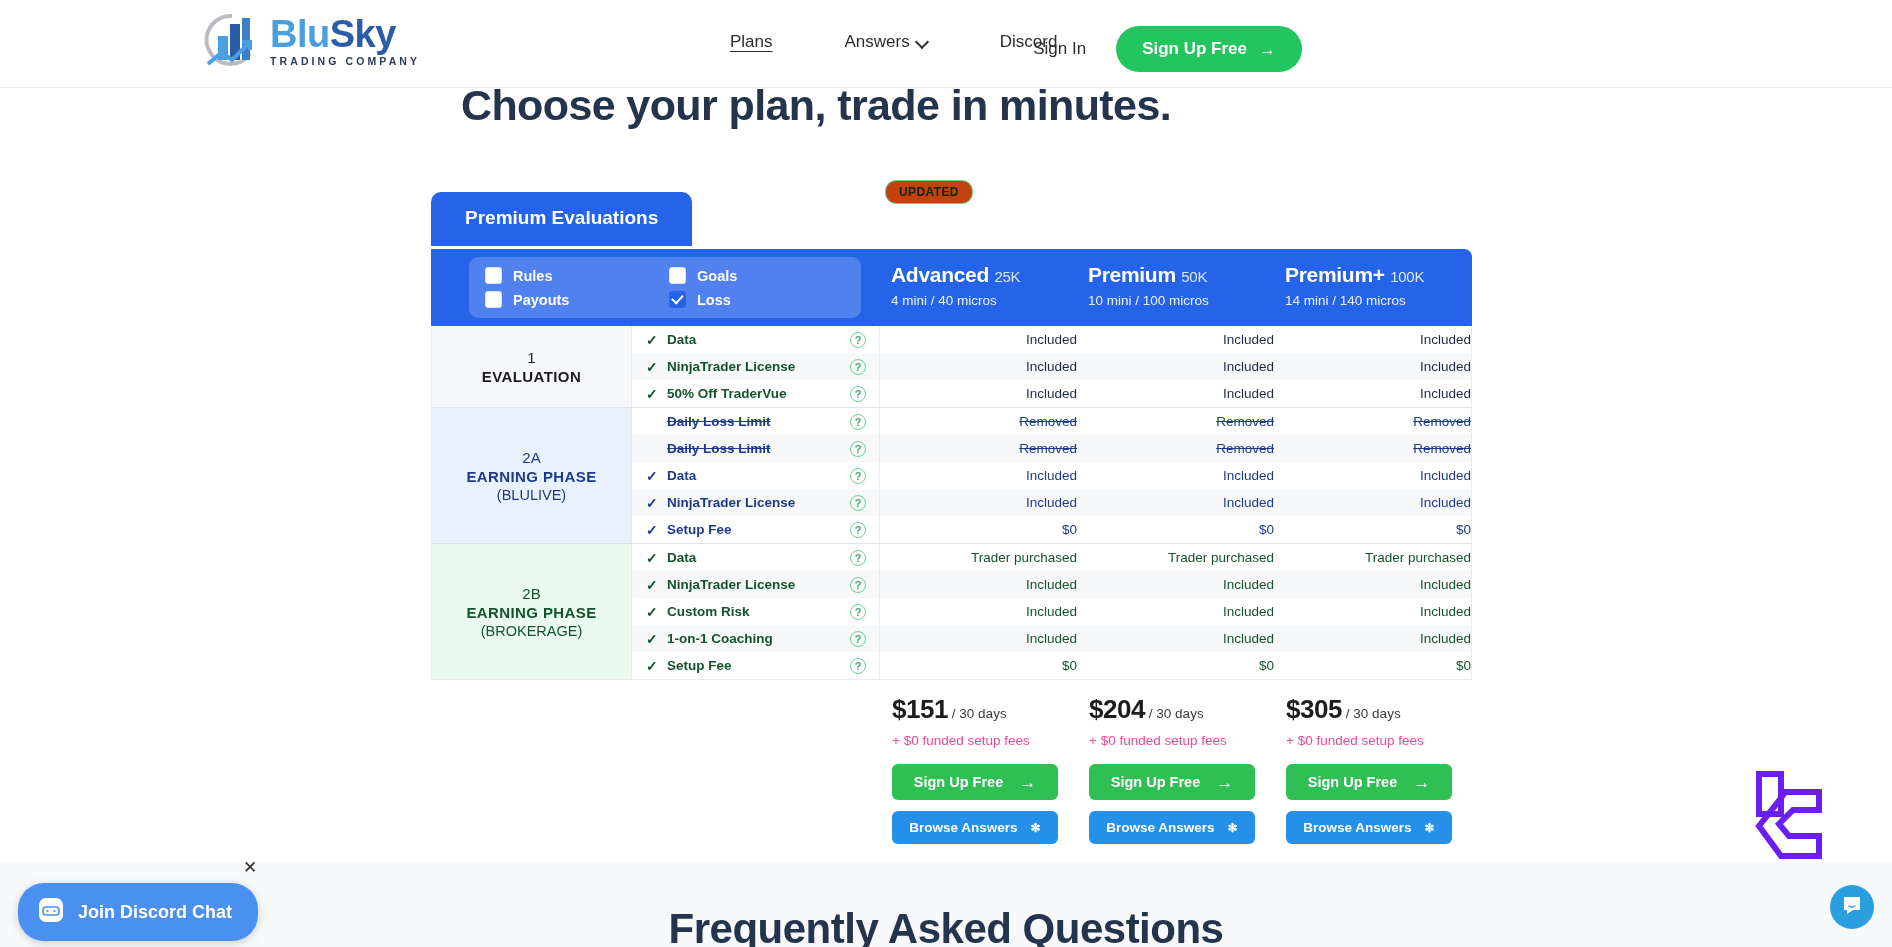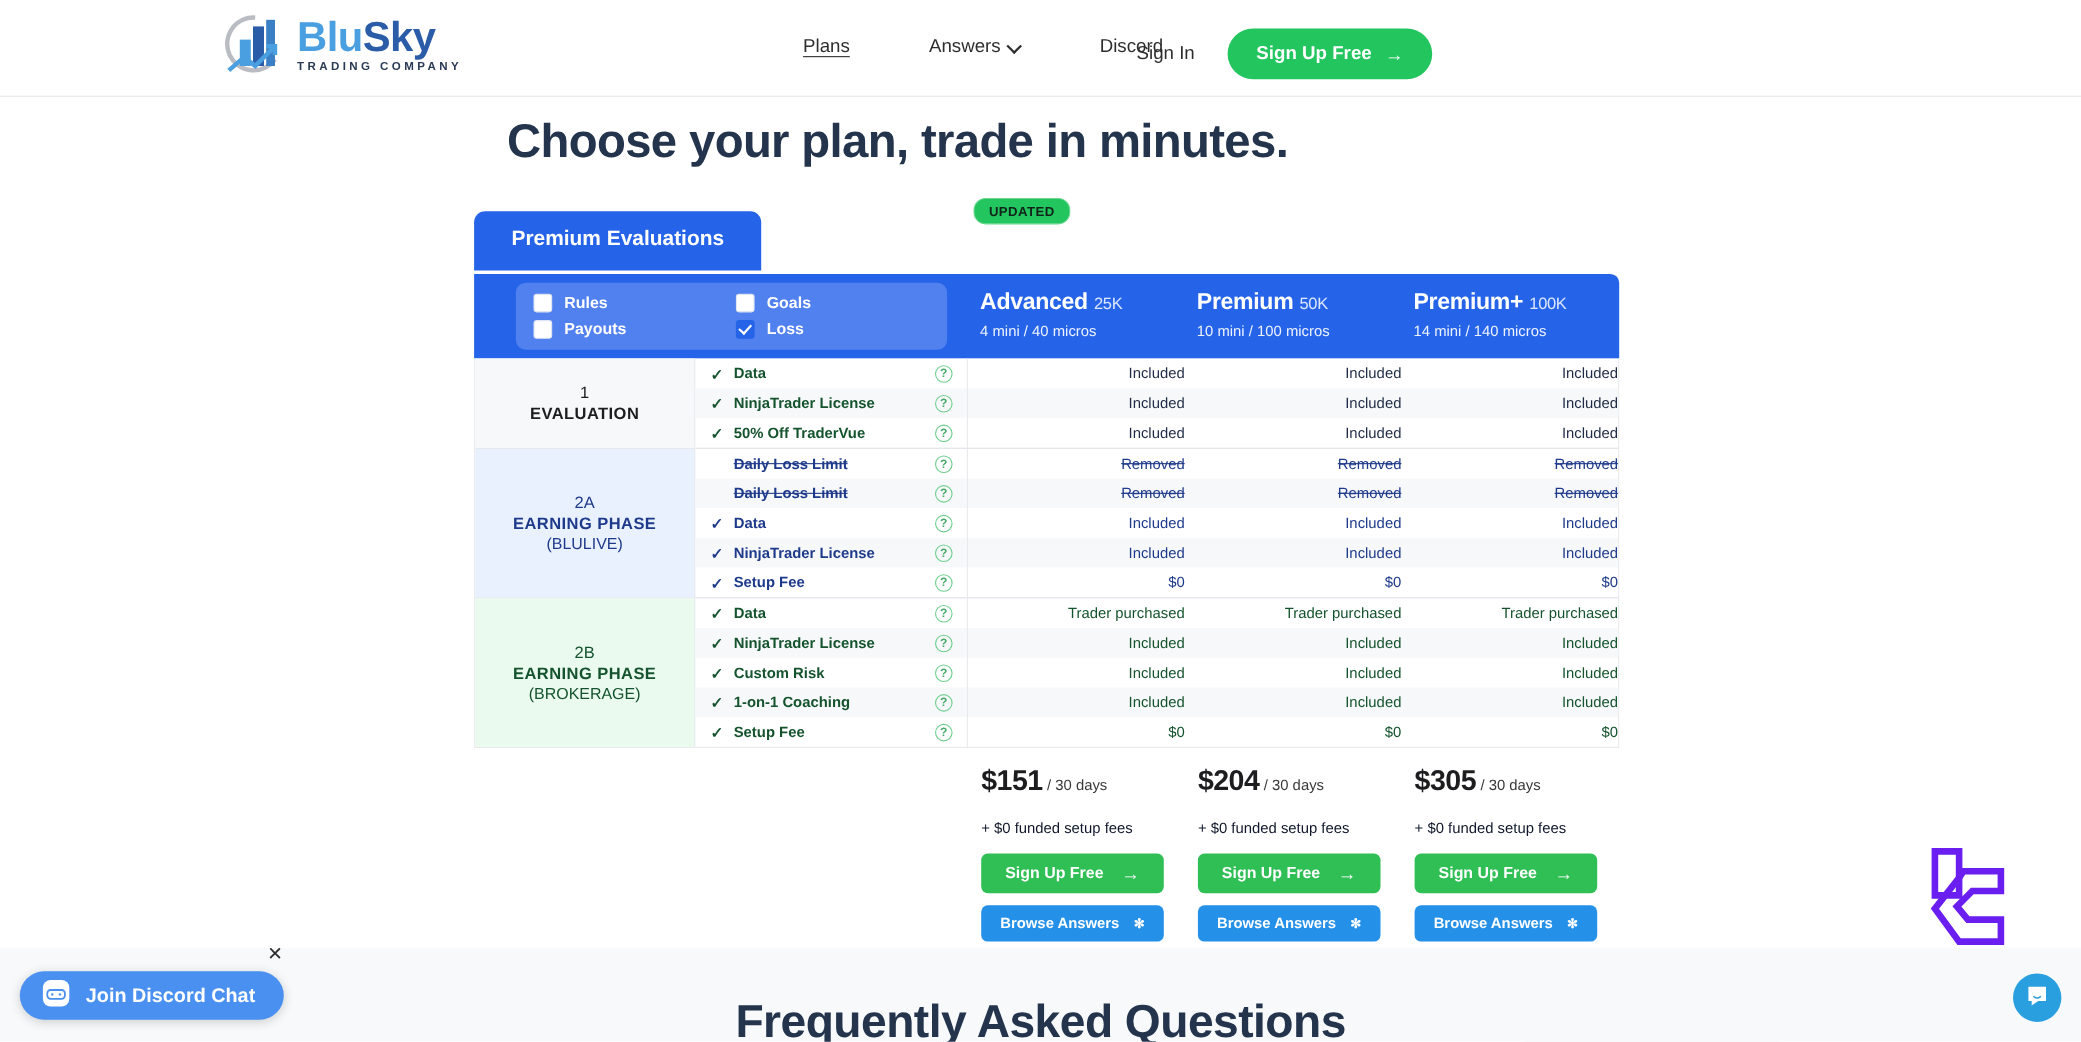--- a/index.html
+++ b/index.html
@@ -64,42 +64,42 @@
     font-size: 17px; font-weight: 700;
     padding: 13px 26px; border-radius: 30px;
     border: none; cursor: pointer;
     display: flex; align-items: center; gap: 12px;
     white-space: nowrap;
   }
   .arrow-r { font-size: 17px; line-height: 1; }
 
   
   .page-title {
-    position: absolute; top: 105px; left: 0; width: 1632px;
+    position: absolute; top: 81px; left: 0; width: 1632px;
     text-align: center;
     font-size: 43px; font-weight: 700; color: #23344c;
     letter-spacing: -0.6px;
   }
 
   
   .tabs-row {
     position: absolute; left: 431px; top: 192px;
     display: flex; gap: 6px;
   }
   .tab {
     font-size: 19px; font-weight: 700; color: #ffffff;
     padding: 15px 34px 17px 34px;
     border-radius: 10px 10px 0 0;
     cursor: pointer; white-space: nowrap;
   }
   .tab.active { background: #2563e8; }
   .tab.inactive { background: #6e93ef; }
   .updated-badge {
     position: absolute; left: 885px; top: 180px;
-    background: #22c55e; color: #10241a;
+    background: #c2410c; color: #10241a;
     font-size: 12px; font-weight: 700; letter-spacing: 0.4px;
     padding: 4px 13px; border-radius: 11px;
     border: 1px solid #6ad690;
     z-index: 4;
   }
 
   
   .table-shell {
     position: absolute; left: 431px; top: 249px;
     width: 1041px;
@@ -198,21 +198,21 @@
 
   .phase-divider { border-top: 1px solid #dfe2e8; }
 
   
   .cta-row { display: flex; background: #fff; padding-top: 14px; padding-bottom: 22px; }
   .cta-spacer { width: 449px; flex: none; }
   .cta-col { width: 197px; flex: none; padding-left: 12px; }
   .price-line { display: flex; align-items: baseline; gap: 4px; }
   .price-main { font-size: 26px; font-weight: 700; color: #1d1d1f; letter-spacing: -0.5px; }
   .price-per { font-size: 13.5px; color: #3a3a3a; }
-  .price-sub { font-size: 13.5px; color: #0f172a; margin-top: 20px; }
+  .price-sub { font-size: 13.5px; color: #ec4899; margin-top: 8px; }
   .btn-signup {
     margin-top: 16px; width: 166px; height: 36px;
     background: #2fbf55; color: #fff;
     border: none; border-radius: 6px; cursor: pointer;
     font-size: 14.5px; font-weight: 700;
     display: flex; align-items: center; justify-content: center; gap: 16px;
   }
   .btn-browse {
     margin-top: 11px; width: 166px; height: 33px;
     background: #2490e8; color: #fff;
@@ -231,21 +231,21 @@
   .faq-title {
     position: absolute; left: 0; top: 905px; width: 1892px;
     text-align: center; font-size: 42px; font-weight: 700;
     color: #23344c; letter-spacing: -0.5px;
   }
 
   
   .discord-widget {
     position: absolute; left: 18px; top: 883px;
     background: #4a90f0; color: #fff;
-    border-radius: 26px; height: 44px;
+    border-radius: 26px; height: 58px;
     padding: 0 26px 0 20px;
     display: flex; align-items: center; gap: 14px;
     cursor: pointer;
     box-shadow: 0 2px 10px rgba(0,0,0,.18);
     z-index: 9;
   }
   .discord-label { font-size: 18px; font-weight: 700; }
   .discord-close {
     position: absolute; left: 243px; top: 857px;
     font-size: 17px; color: #2d2d2d; cursor: pointer; z-index: 10;

